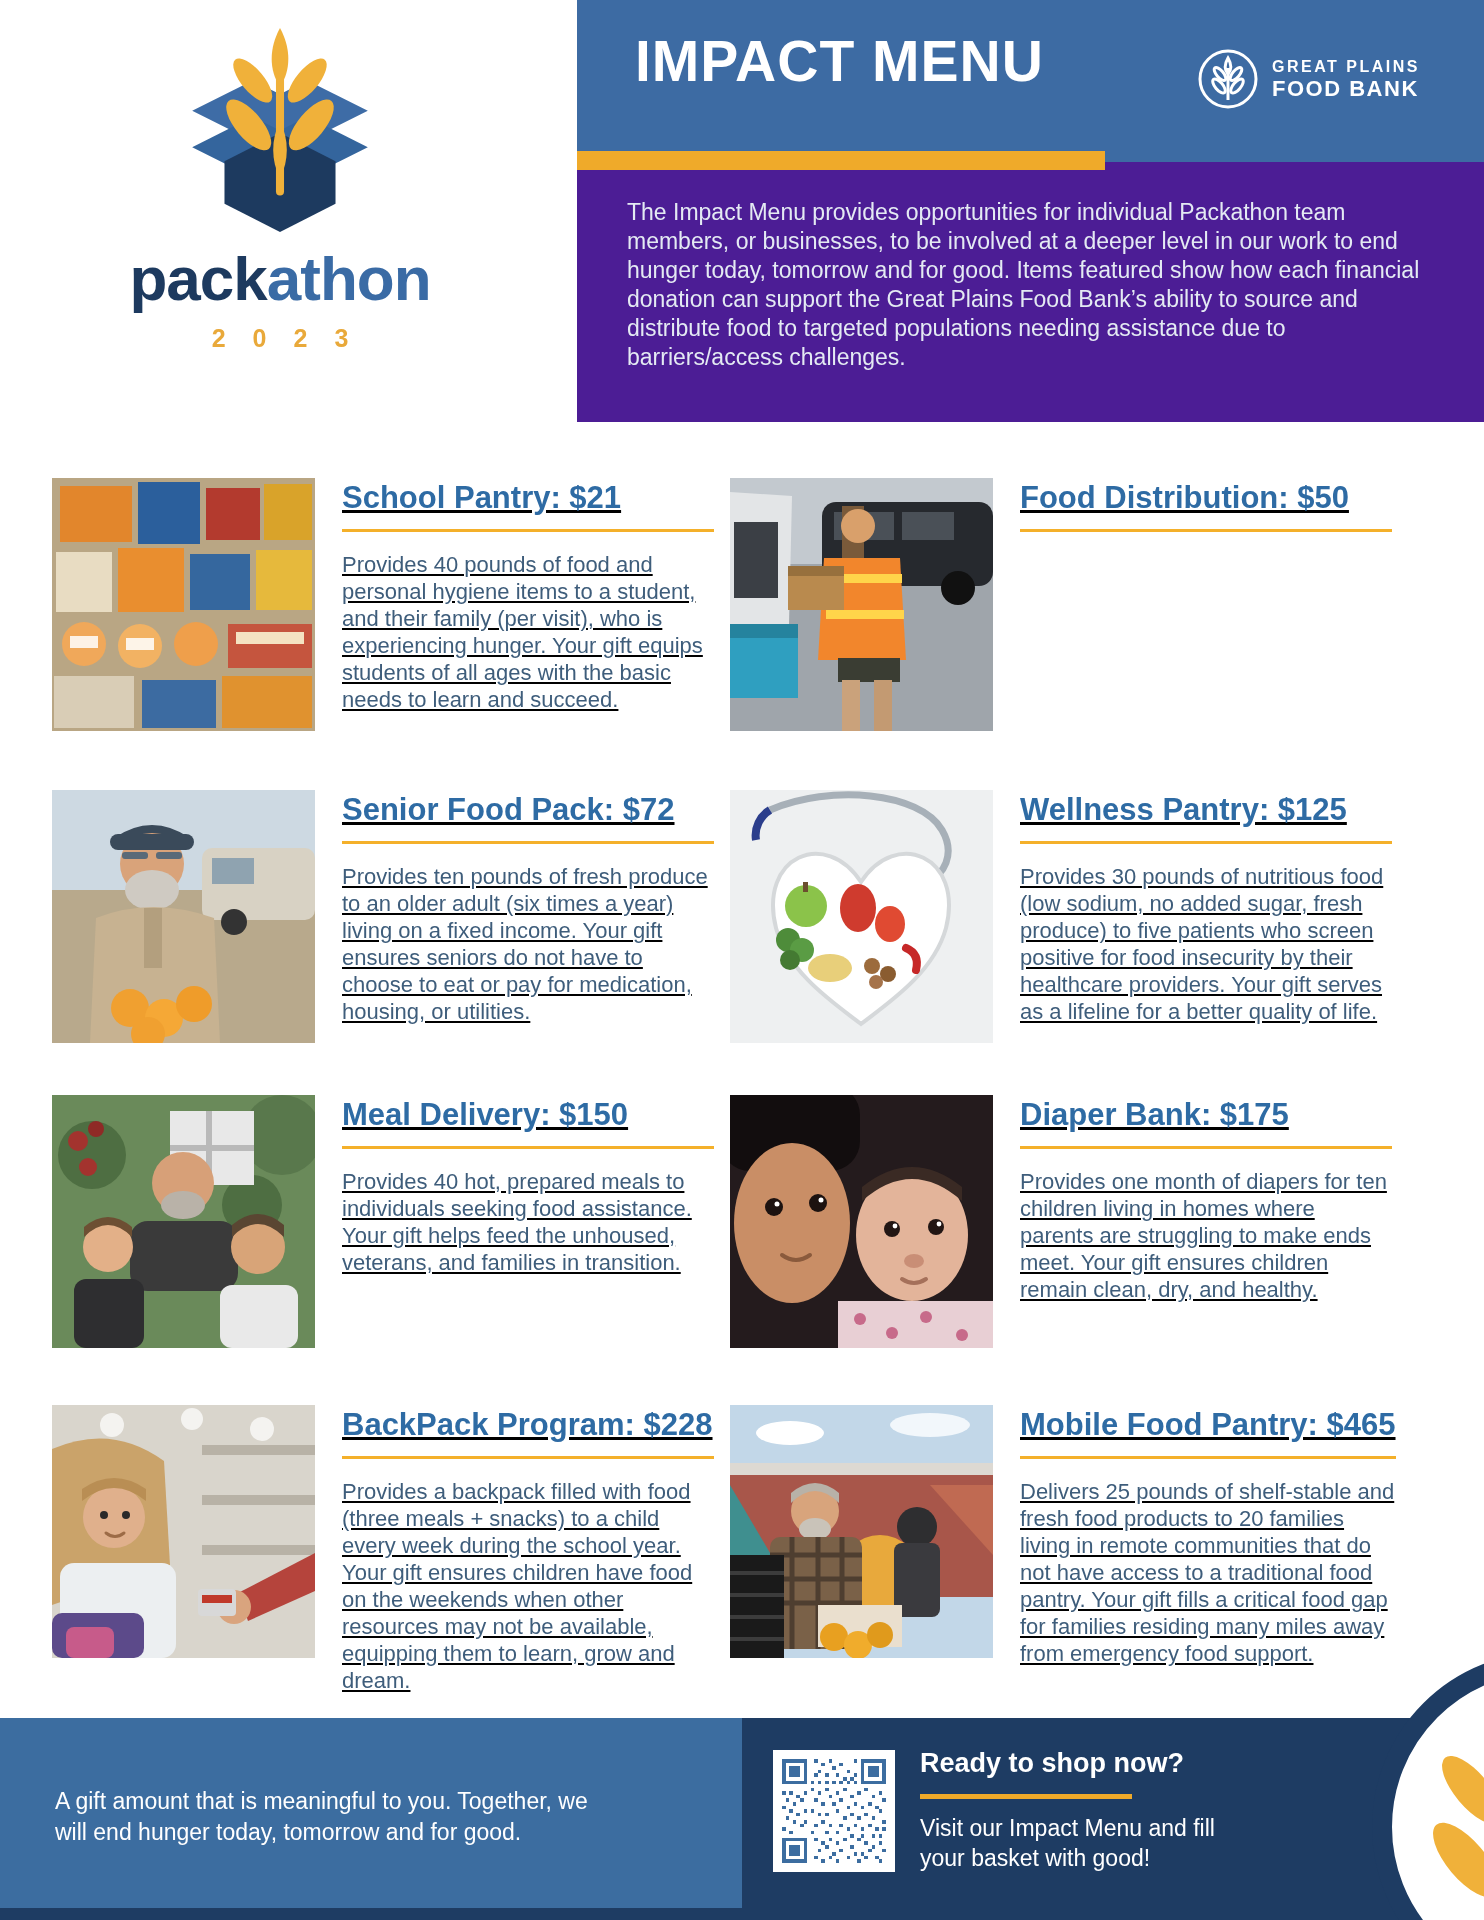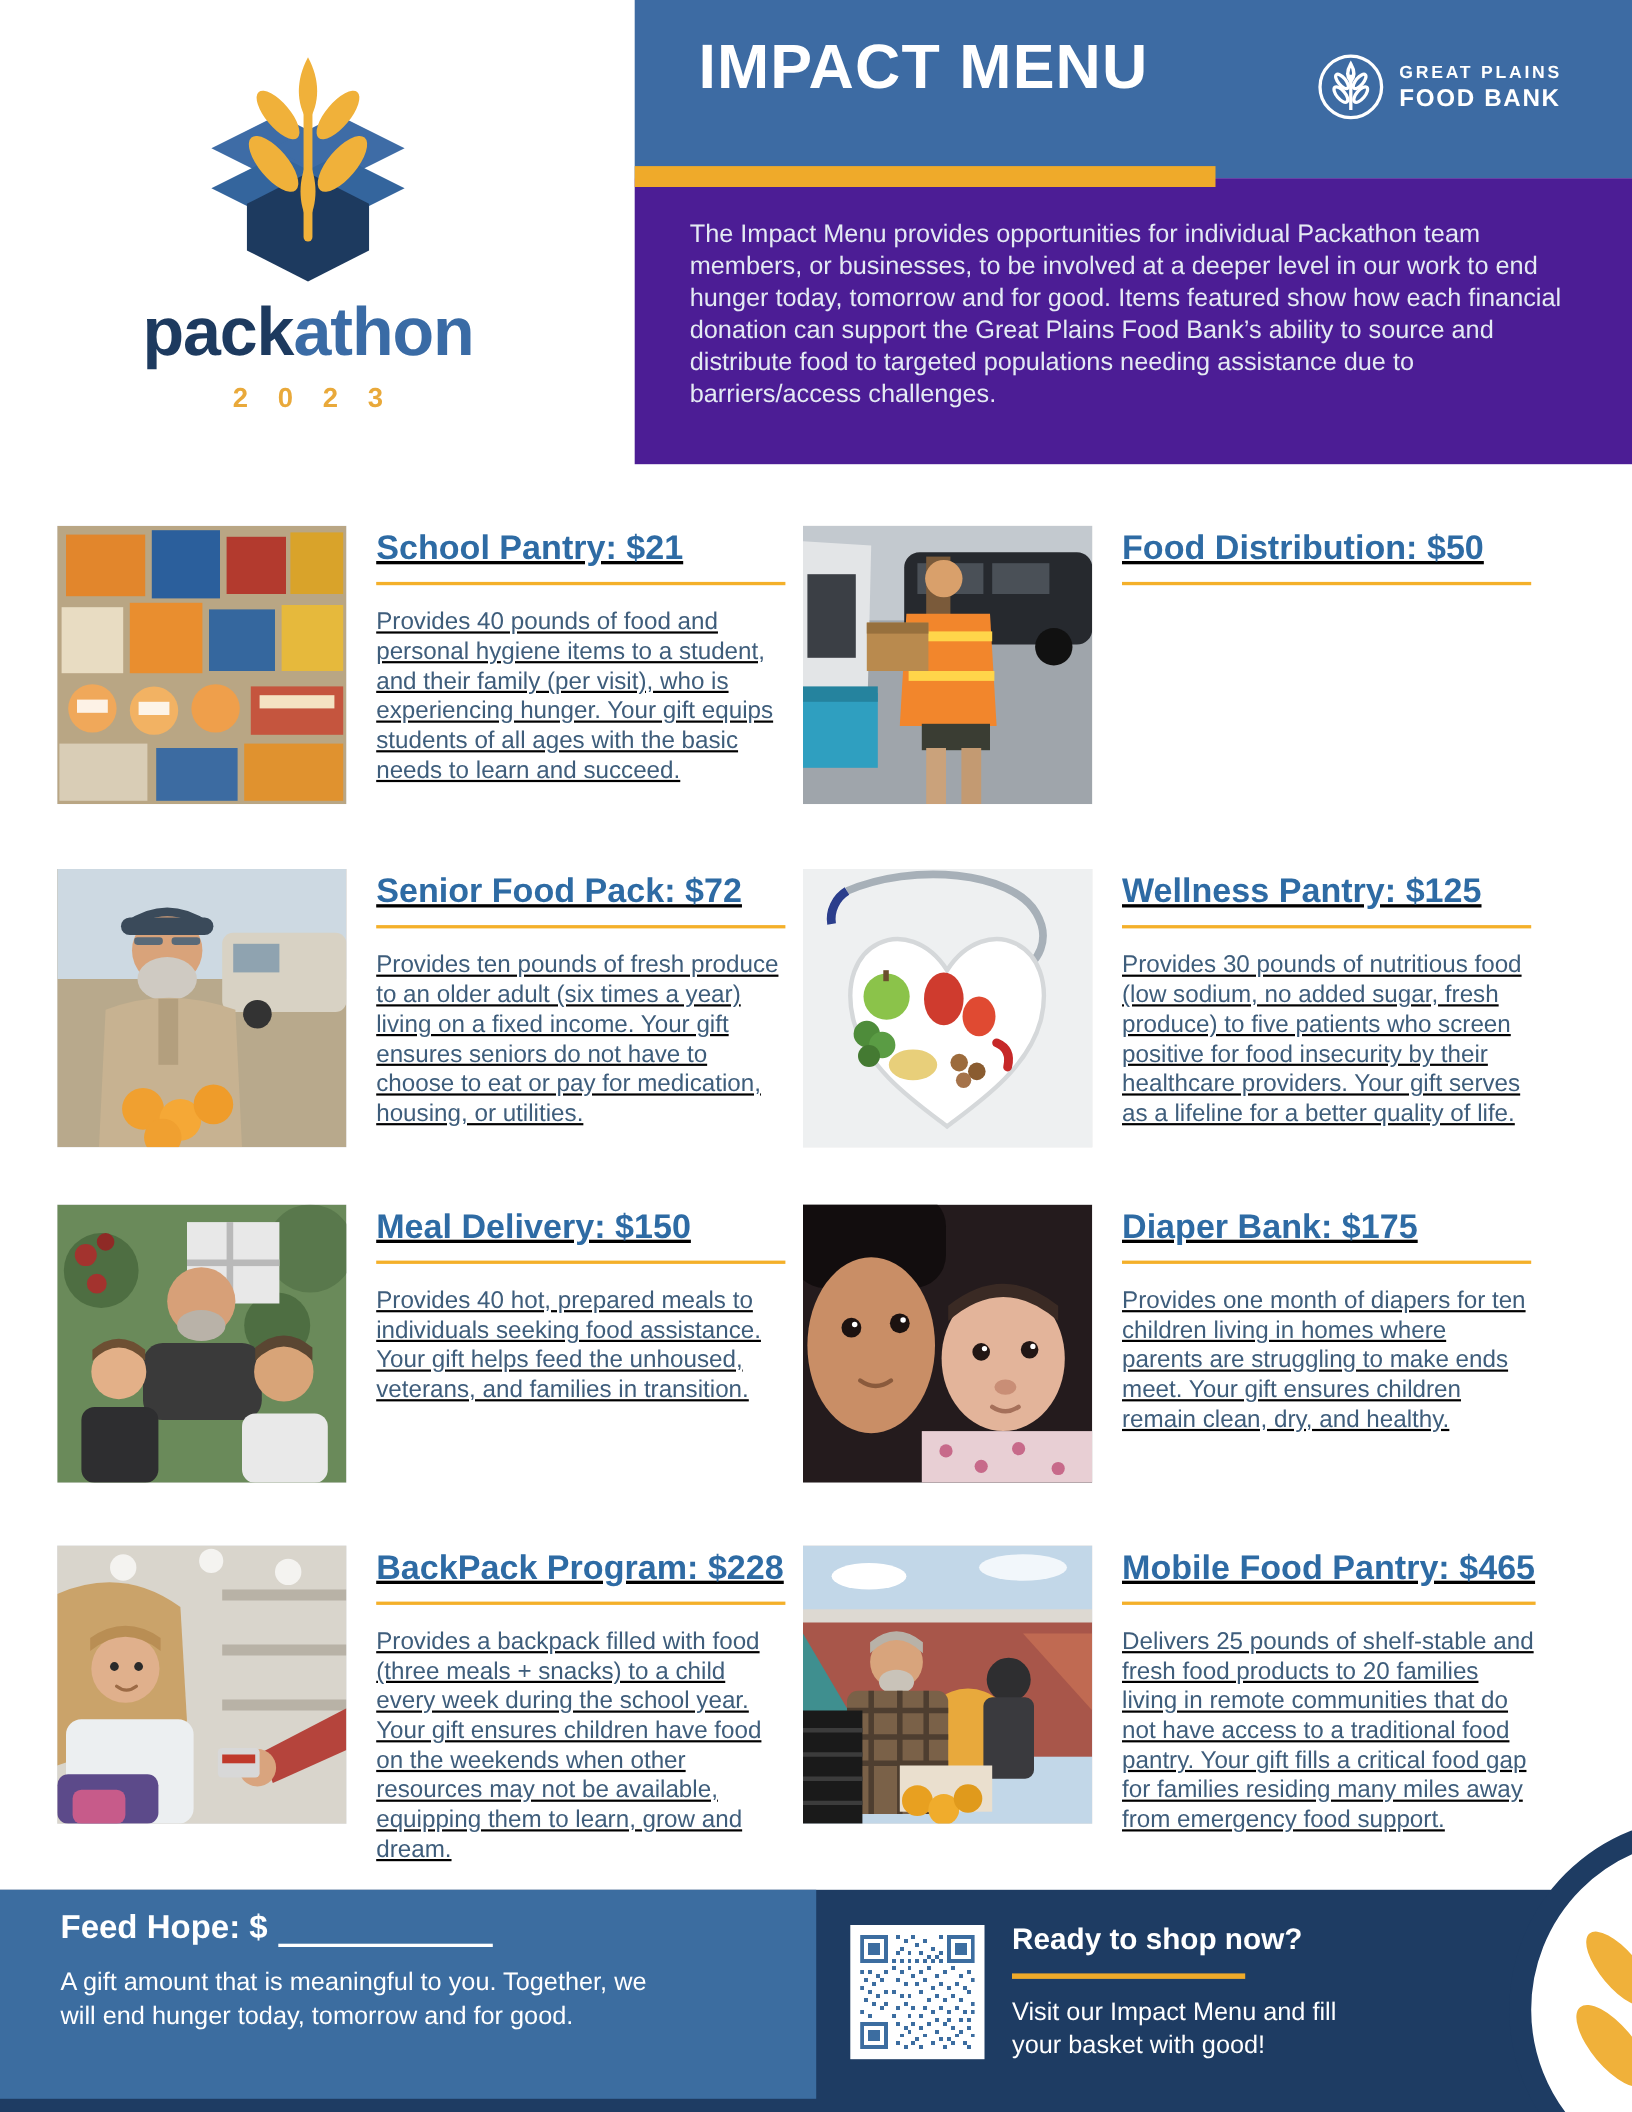--- a/index.html
+++ b/index.html
@@ -1,20 +1,20 @@
 <!DOCTYPE html>
 <html><head>
 <meta charset="utf-8">
 <style>
   html,body{margin:0;padding:0;background:#ffffff;}
   .page{position:relative;width:1484px;height:1920px;background:#fff;overflow:hidden;
         font-family:"Liberation Sans",sans-serif;-webkit-font-smoothing:antialiased;}
 
   
-  .brand{position:absolute;left:45px;top:48px;width:470px;text-align:center;}
+  .brand{position:absolute;left:45px;top:24px;width:470px;text-align:center;}
   .brand svg{display:block;margin:0 auto;}
   .brand-word{margin-top:10px;font-size:62px;font-weight:800;letter-spacing:-1px;line-height:1;}
   .brand-word .pack{color:#1d3a5f;}
   .brand-word .athon{color:#3a6ba5;}
   .brand-year{margin-top:14px;font-size:25px;font-weight:700;color:#e9a93a;letter-spacing:27px;text-indent:27px;}
 
   
   .hero{position:absolute;left:577px;top:0;width:907px;height:422px;}
   .hero-top{position:relative;height:162px;background:#3d6ba3;}
   .hero-title{position:absolute;left:58px;top:28px;margin:0;color:#fff;font-size:57px;font-weight:800;letter-spacing:1px;}
@@ -353,24 +353,20 @@
     </div>
     <div class="card-text">
       <h2 class="card-title">Mobile Food Pantry: $465</h2>
       <div class="card-rule"></div>
       <p class="card-desc">Delivers 25 pounds of shelf-stable and fresh food products to 20 families living in remote communities that do not have access to a traditional food pantry. Your gift fills a critical food gap for families residing many miles away from emergency food support.</p>
     </div>
   </section>
 
   <footer class="footer">
     <div class="footer-left">
-      <div class="feed-hope-row">
-        <span class="feed-hope-label">Feed Hope: $</span>
-        <span class="feed-hope-blank"></span>
-      </div>
       <p class="feed-hope-text">A gift amount that is meaningful to you. Together, we will end hunger today, tomorrow and for good.</p>
     </div>
 
     <div class="qr-card">
       <svg viewBox="0 0 29 29" shape-rendering="crispEdges">
         <g fill="#3c6da0">
           <rect x="0" y="0" width="7" height="7"></rect>
             <rect x="22" y="0" width="7" height="7"></rect>
             <rect x="0" y="22" width="7" height="7"></rect>
         </g>

